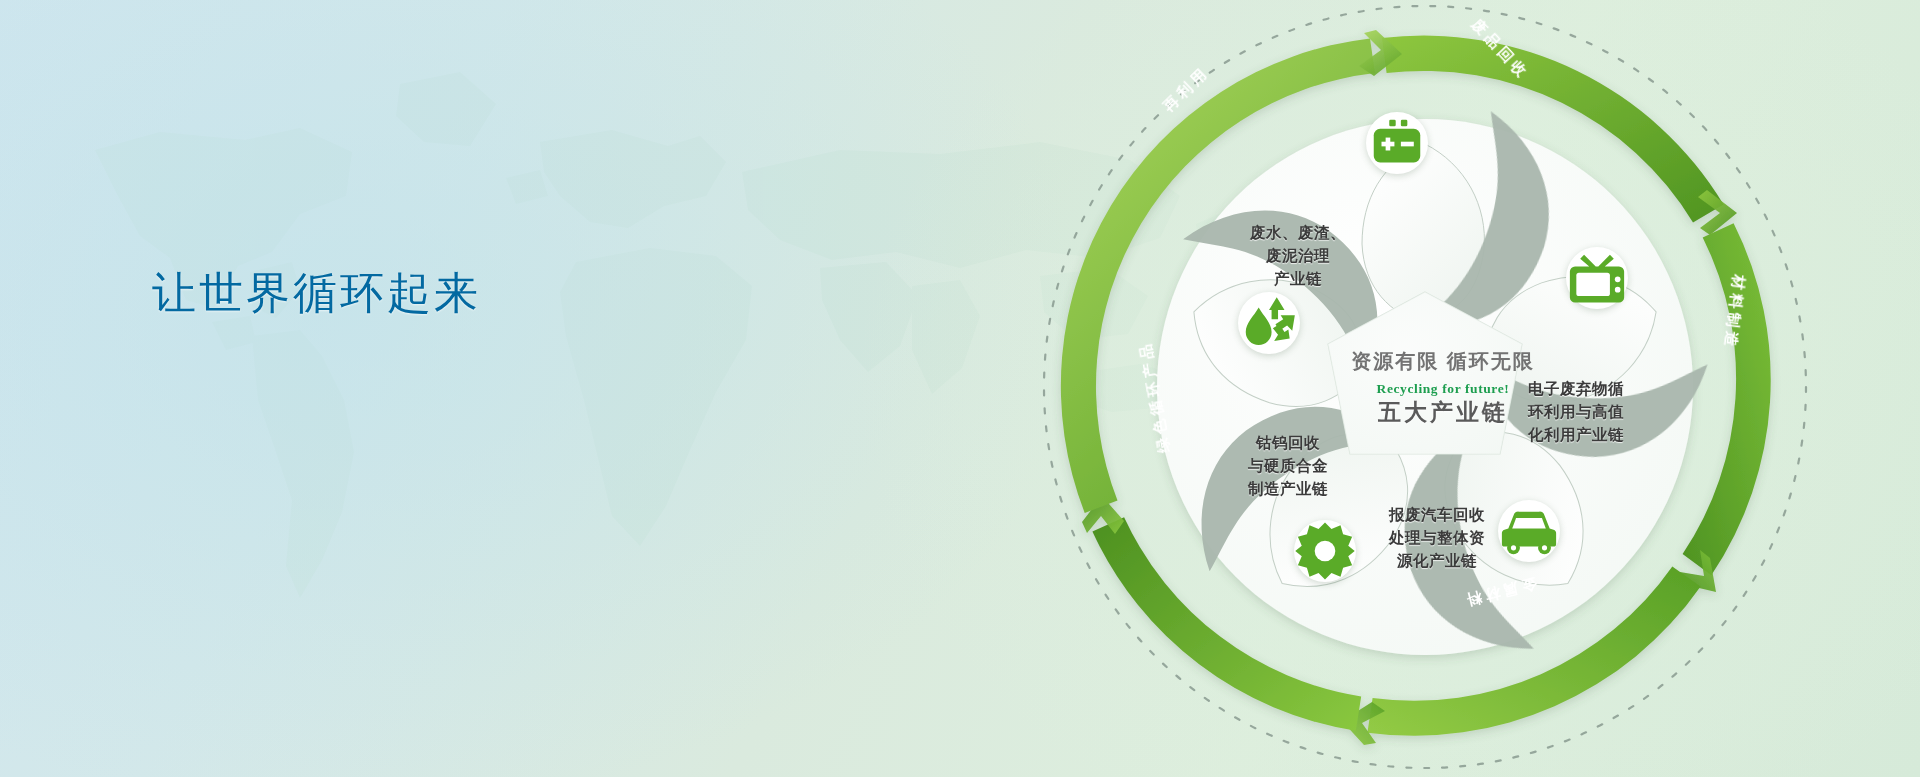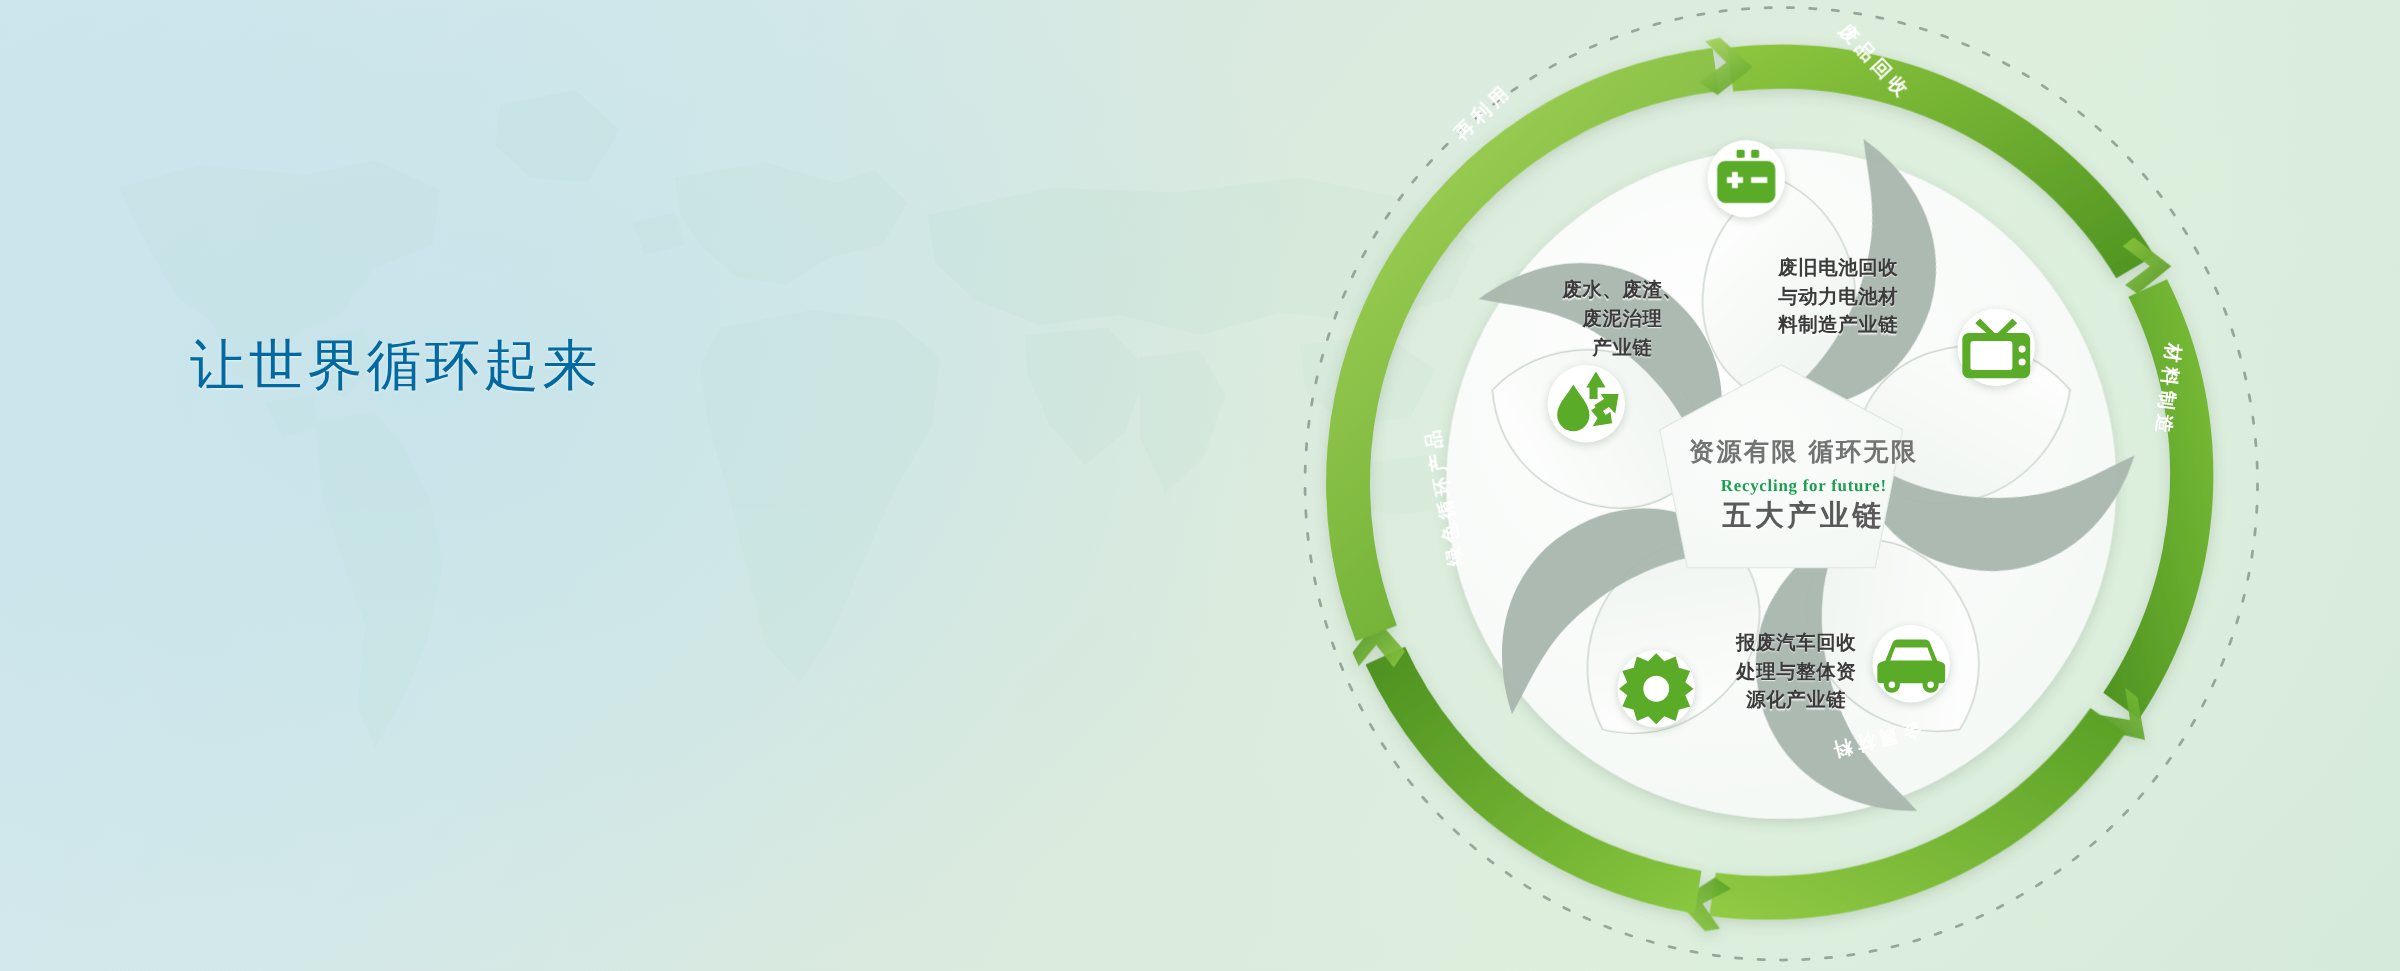--- a/index.html
+++ b/index.html
@@ -255,30 +255,33 @@
       <path d="M415 336 C 470 322 500 288 508 236 C 514 186 486 138 432 112
                C 440 140 454 168 452 206 C 450 254 432 300 400 330 Z" transform="rotate(226 415 395)"></path>
       <path d="M415 336 C 470 322 500 288 508 236 C 514 186 486 138 432 112
                C 440 140 454 168 452 206 C 450 254 432 300 400 330 Z" transform="rotate(298 415 395)"></path>
     </g>
 
     <path d="M415 300 L 512 352 L 490 462 L 340 462 L 318 352 Z" fill="#f4f8f5" stroke="#dbe5dd" stroke-width="1.2"></path>
     <path d="M415 300 L 512 352 L 490 462 L 340 462 L 318 352 Z" fill="url(#gInner)" opacity=".6"></path>
   </svg>
 
-  <div class="seg-label" id="lbl-battery">废旧电池回收
-与动力电池材
-料制造产业链</div>
   <div class="seg-label" id="lbl-waste">废水、废渣、
 废泥治理
 产业链</div>
 
+  <div class="seg-label" id="lbl-ewaste">电子废弃物循
+环利用与高值
+化利用产业链</div>
   <div class="seg-label" id="lbl-auto">报废汽车回收
 处理与整体资
 源化产业链</div>
+  <div class="seg-label" id="lbl-cobalt">钴钨回收
+与硬质合金
+制造产业链</div>
 
   <div id="logo-block">
     <div class="gem-slogan">资源有限 循环无限</div>
     <div class="gem-en">Recycling for future!</div>
     <div class="gem-core">五大产业链</div>
   </div>
 
   <div class="ring-label" id="rl-recycle">废品回收</div>
   <div class="ring-label" id="rl-material">材料制造</div>
   <div class="ring-label" id="rl-metal">金属材料</div>

